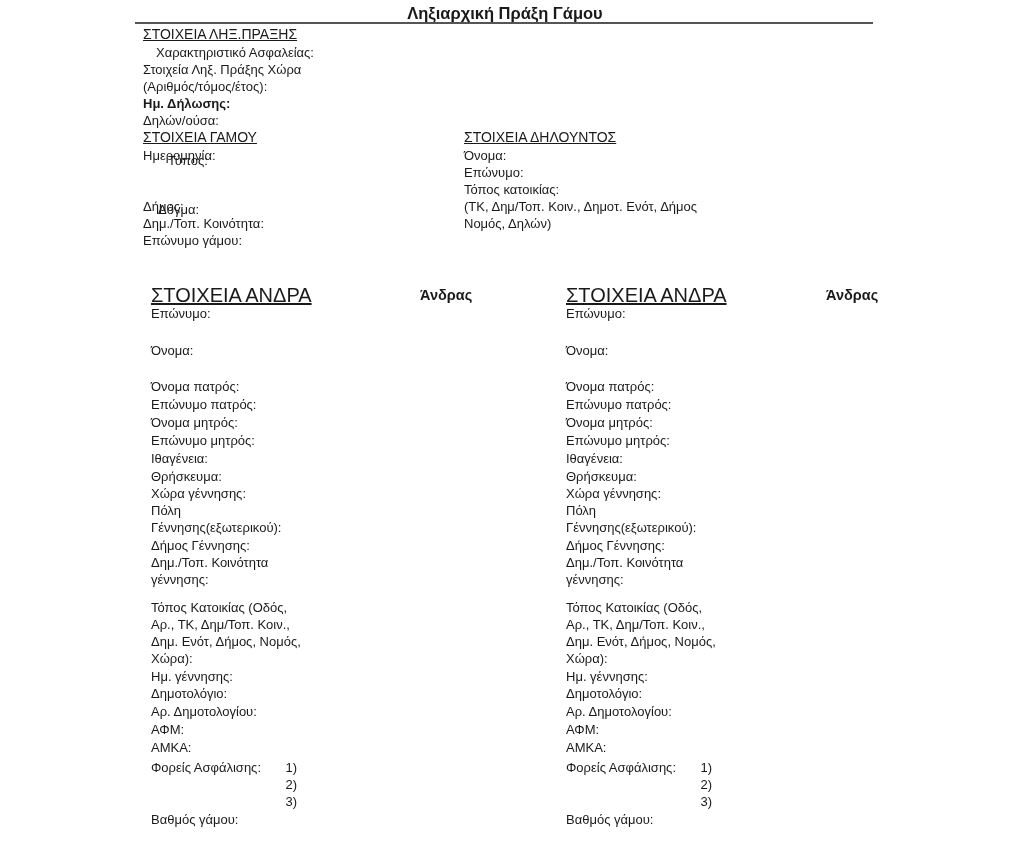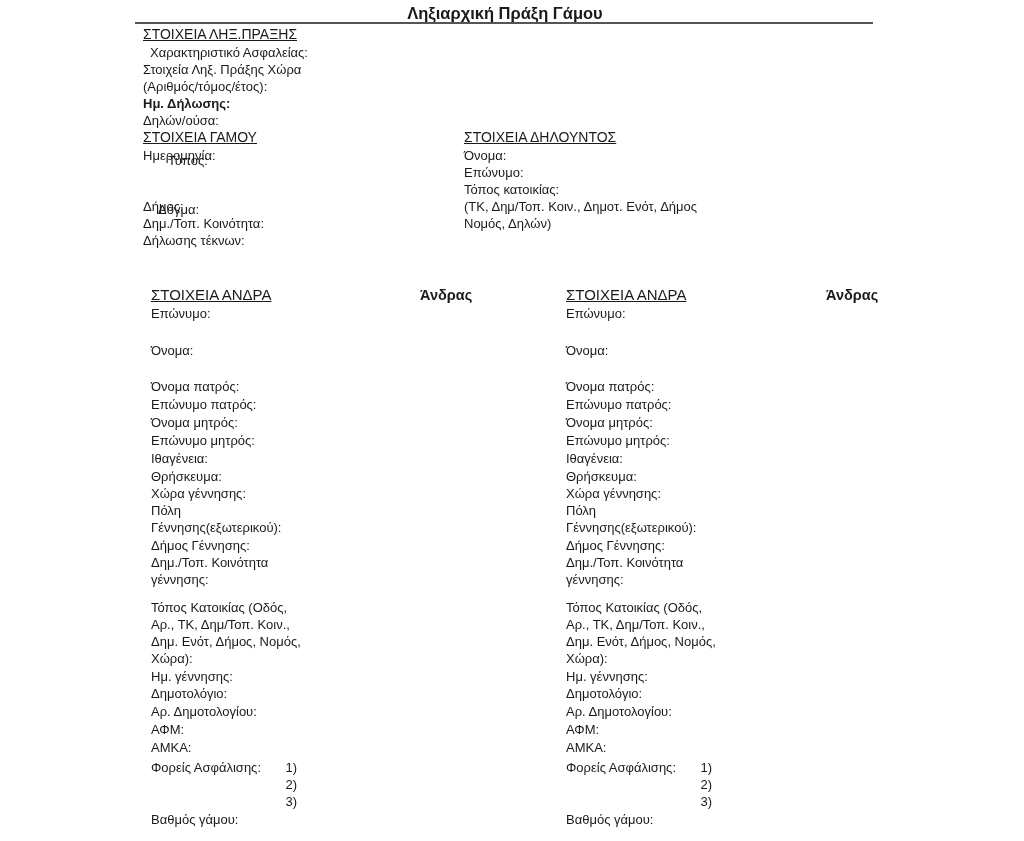--- a/index.html
+++ b/index.html
@@ -3,48 +3,48 @@
 <meta charset="utf-8">
 <style>
   html, body { margin: 0; padding: 0; background: #ffffff; }
   body { width: 1024px; height: 841px; position: relative; overflow: hidden;
          font-family: "Liberation Sans", "DejaVu Sans", sans-serif; color: #1a1a1a; }
   .abs { position: absolute; white-space: nowrap; font-size: 13px; line-height: 17px; }
   .title { position: absolute; left: 0; width: 1010px; top: 3px; text-align: center;
            font-weight: bold; font-size: 16.5px; line-height: 20px; color: #1a1a1a; }
   .rule { position: absolute; left: 135px; top: 22px; width: 738px; height: 2px; background: #555; }
   .hdr { text-decoration: underline; font-size: 14px; }
-  .hdr-lg { text-decoration: underline; font-size: 15px; line-height: 18px; }
+  .hdr-lg { text-decoration: underline; font-size: 20px; line-height: 18px; }
   .gender { font-weight: bold; font-size: 14.5px; line-height: 18px; }
   .num { text-align: right; width: 30px; }
 </style>
 </head>
 <body>
 
 <div>
   <div class="title">Ληξιαρχική Πράξη Γάμου</div>
   <div class="rule"></div>
 
   <div>
     <div class="abs hdr" style="left:143px;top:26px;">ΣΤΟΙΧΕΙΑ ΛΗΞ.ΠΡΑΞΗΣ</div>
-    <div class="abs" style="left:150px;top:44px;text-align:center;">Χαρακτηριστικό Ασφαλείας:</div>
+    <div class="abs" style="left:156px;top:44px;text-align:center;">Χαρακτηριστικό Ασφαλείας:</div>
     <div class="abs" style="left:143px;top:61px;">Στοιχεία Ληξ. Πράξης Χώρα</div>
     <div class="abs" style="left:143px;top:78px;">(Αριθμός/τόμος/έτος):</div>
     <div class="abs" style="left:143px;top:95px;font-weight:bold;">Ημ.  Δήλωσης:</div>
     <div class="abs" style="left:143px;top:112px;">Δηλών/ούσα:</div>
   </div>
 
   <div>
     <div class="abs hdr" style="left:143px;top:129px;">ΣΤΟΙΧΕΙΑ ΓΑΜΟΥ</div>
     <div class="abs" style="left:143px;top:147px;">Ημερομηνία:</div>
     <div class="abs" style="left:143px;top:152px;margin-left:25px;">Τύπος:</div>
     <div class="abs" style="left:158px;top:181px;margin-top:20px;">Δόγμα:</div>
     <div class="abs" style="left:143px;top:198px;">Δήμος:</div>
     <div class="abs" style="left:143px;top:215px;">Δημ./Τοπ. Κοινότητα:</div>
-    <div class="abs" style="left:143px;top:232px;">Δήλωσης τέκνων:</div>
+    <div class="abs" style="left:143px;top:232px;">Επώνυμο γάμου:</div>
   </div>
 
   <div>
     <div class="abs hdr" style="left:464px;top:129px;">ΣΤΟΙΧΕΙΑ ΔΗΛΟΥΝΤΟΣ</div>
     <div class="abs" style="left:464px;top:147px;">Όνομα:</div>
     <div class="abs" style="left:464px;top:164px;">Επώνυμο:</div>
     <div class="abs" style="left:464px;top:181px;">Τόπος κατοικίας:</div>
     <div class="abs" style="left:464px;top:198px;">(ΤΚ, Δημ/Τοπ. Κοιν., Δημοτ. Ενότ, Δήμος</div>
     <div class="abs" style="left:464px;top:215px;">Νομός, Δηλών)</div>
   </div>

